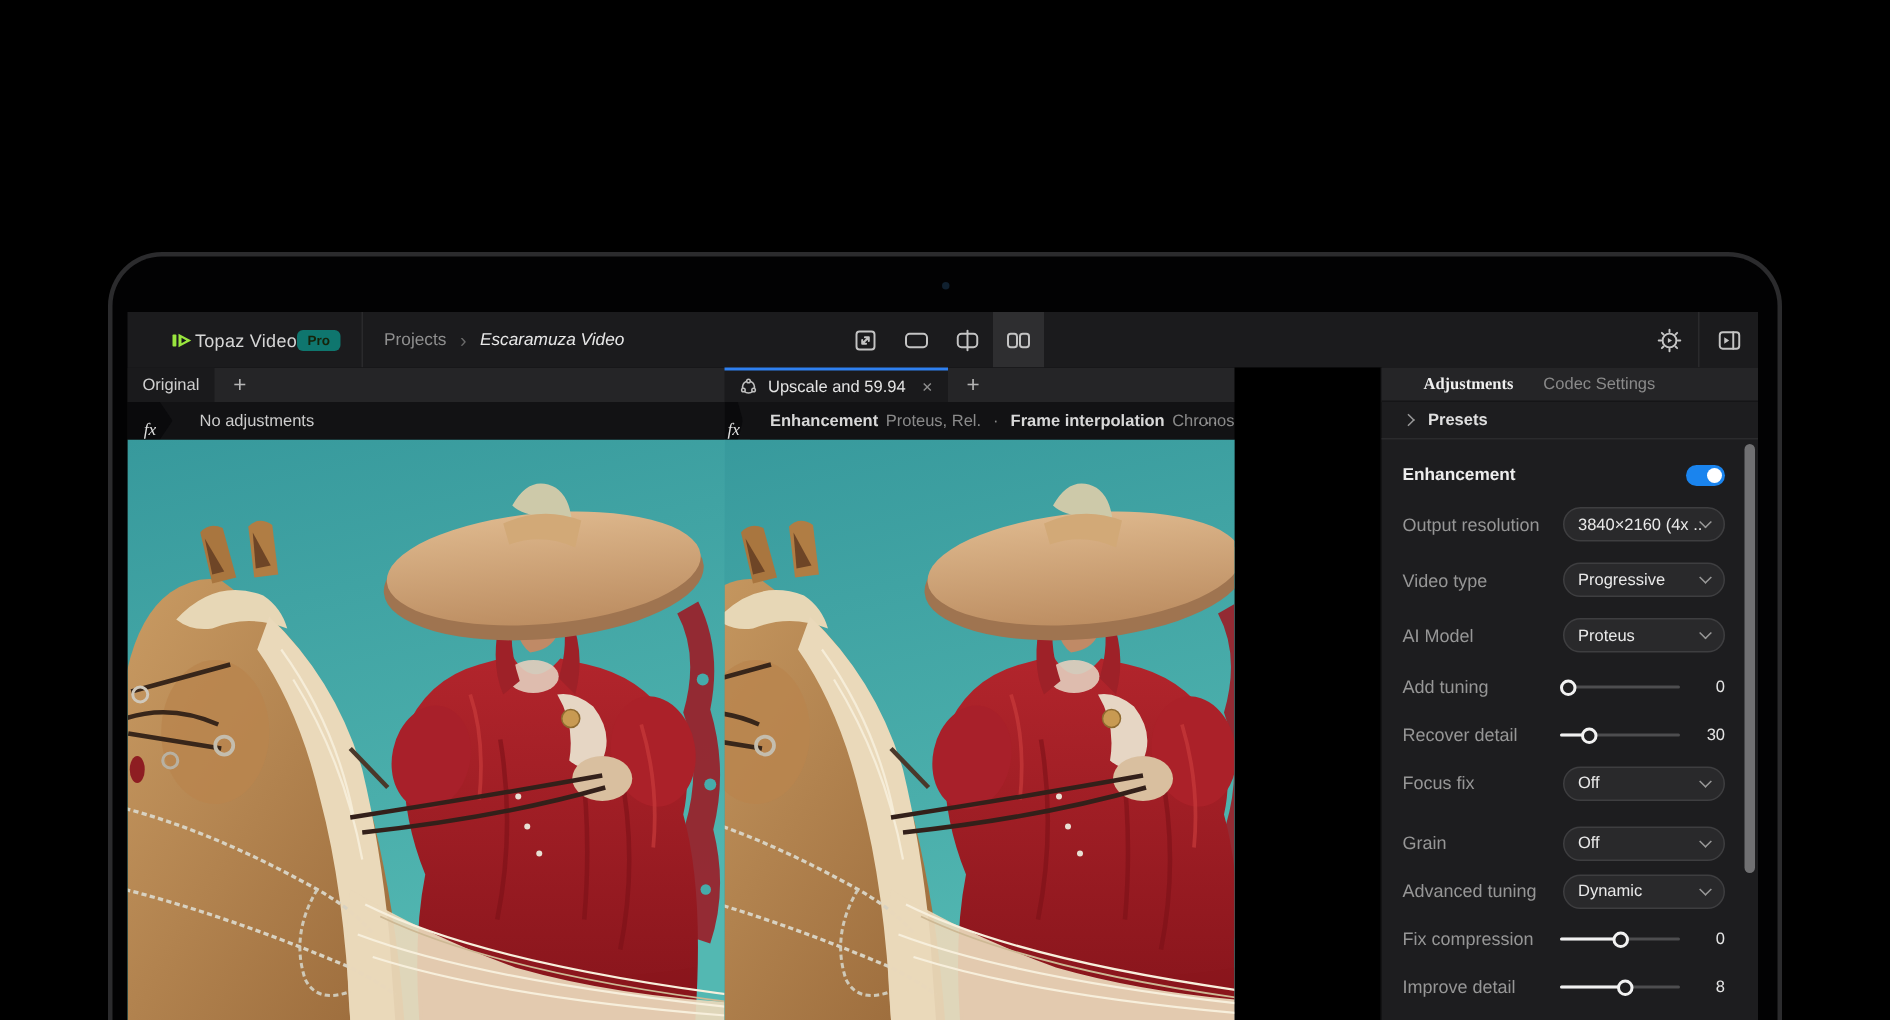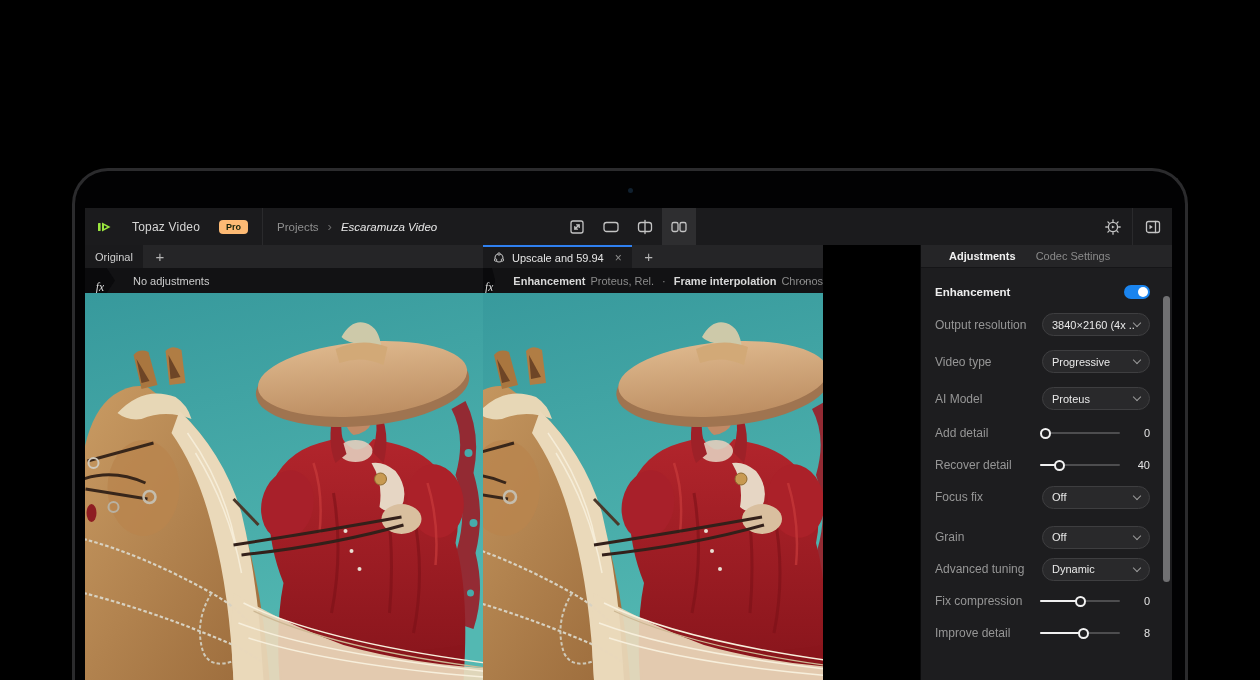--- a/index.html
+++ b/index.html
@@ -13,23 +13,23 @@
   .webcam { position:absolute; left:553px; top:17px; width:5px; height:5px;
             border-radius:50%; background:#10202f; }
 
   
   .app { position:absolute; left:10px; top:37px; width:1087px; height:472px;
          background:#141416; overflow:hidden; }
 
   
   .topbar { position:absolute; left:0; top:0; width:100%; height:37px;
             background:#1b1b1d; display:flex; align-items:center; }
-  .logo-area { display:flex; align-items:center; gap:19px; padding:0 14px 0 12px; height:100%; }
+  .logo-area { display:flex; align-items:center; gap:0; padding:0 14px 0 12px; height:100%;margin-left:17px; }
   .logo-name { color:#d6d6d6; font-size:12px; letter-spacing:.2px; }
-  .pro-badge { background:#fdba74; color:#16230a; font-size:9px; font-weight:bold;
+  .pro-badge { background:#0f766e; color:#16230a; font-size:9px; font-weight:bold;
                padding:2px 7px; border-radius:4px; }
   .v-div { width:1px; height:37px; background:#2a2a2c; }
   .breadcrumb { display:flex; align-items:center; gap:9px; padding-left:14px; font-size:11.5px; }
   .bc-root { color:#8f8f8f; }
   .bc-sep  { color:#6a6a6a; font-size:13px; line-height:1; }
   .bc-current { color:#e8e8e8;font-style:italic; }
   .view-modes { position:absolute; left:475px; top:0; height:100%; display:flex; }
   .vm-btn { width:34px; height:100%; display:flex; align-items:center; justify-content:center; cursor:pointer; }
   .vm-btn.active { background:#2e2e30; }
   .tb-right { position:absolute; right:0; top:0; height:100%; display:flex; align-items:center; }
@@ -62,21 +62,21 @@
 
   .video { height:387px; overflow:hidden; background:#3fa2a3; }
   .video svg { width:100%; height:100%; display:block; }
 
   
   .adjust-panel { position:absolute; left:835px; top:0; width:252px; height:100%;
                   background:#1d1d1f; border-left:1px solid #0a0a0b; }
   .panel-tabs { height:23px; background:#252527; display:flex; align-items:center;
                 gap:20px; padding-left:28px; font-size:11px; border-bottom:1px solid #151517; }
   .ptab { cursor:pointer; }
-  .ptab.on  { color:#f0f0f0; font-weight:bold; }
+  .ptab.on  { color:#f0f0f0; font-weight:bold;font-family:Liberation Serif, serif; }
   .ptab.off { color:#8a8a8a; }
   .presets-row { height:25px; display:flex; align-items:center; gap:10px; padding-left:15px;
                  border-bottom:1px solid #2b2b2d; cursor:pointer; }
   .chev-right { width:6px; height:6px; border-top:1.4px solid #9a9a9a; border-right:1.4px solid #9a9a9a;
                 transform:rotate(45deg); }
   .presets-label { font-size:11px; font-weight:bold; color:#e0e0e0; }
 
   .panel-body { padding:6px 22px 0 14px; }
   .enh-header { height:28px; margin-top:4px; display:flex; align-items:center; }
   .enh-title { font-size:11.5px; font-weight:bold; color:#ededed; }
@@ -318,20 +318,24 @@
               <use href="#scene"></use>
             </svg>
         </div>
       </div>
 
       <div class="adjust-panel">
         <div class="panel-tabs">
           <span class="ptab on">Adjustments</span>
           <span class="ptab off">Codec Settings</span>
         </div>
+        <div class="presets-row">
+          <span class="chev-right"></span>
+          <span class="presets-label">Presets</span>
+        </div>
         <div class="panel-body">
           <div class="enh-header">
             <span class="enh-title">Enhancement</span>
             <div class="toggle">
                 <div class="knob"></div>
               </div>
           </div>
           <div>
               <div class="ctl-row tall">
                 <span class="ctl-label">Output resolution</span>
@@ -348,36 +352,36 @@
                 </div>
               </div>
               <div class="ctl-row tall">
                 <span class="ctl-label">AI Model</span>
                 <div class="dropdown">
                   <span class="dd-value">Proteus</span>
                   <span class="chev-down"></span>
                 </div>
               </div>
               <div class="ctl-row">
-                <span class="ctl-label">Add detail</span>
+                <span class="ctl-label">Add tuning</span>
                 <div class="slider">
                   <div class="sl-track"></div>
                   <div class="sl-fill" style="width: 0px;"></div>
                   <div class="sl-knob" style="left: calc(0% + 0px);"></div>
                 </div>
                 <span class="ctl-value">0</span>
               </div>
               <div class="ctl-row">
                 <span class="ctl-label">Recover detail</span>
                 <div class="slider">
                   <div class="sl-track"></div>
                   <div class="sl-fill" style="width: calc(20% + 2.8px);"></div>
                   <div class="sl-knob" style="left: calc(20% - 2.2px);"></div>
                 </div>
-                <span class="ctl-value">40</span>
+                <span class="ctl-value">30</span>
               </div>
               <div class="ctl-row">
                 <span class="ctl-label">Focus fix</span>
                 <div class="dropdown">
                   <span class="dd-value">Off</span>
                   <span class="chev-down"></span>
                 </div>
               </div>
               <div class="ctl-row gap-top">
                 <span class="ctl-label">Grain</span>

